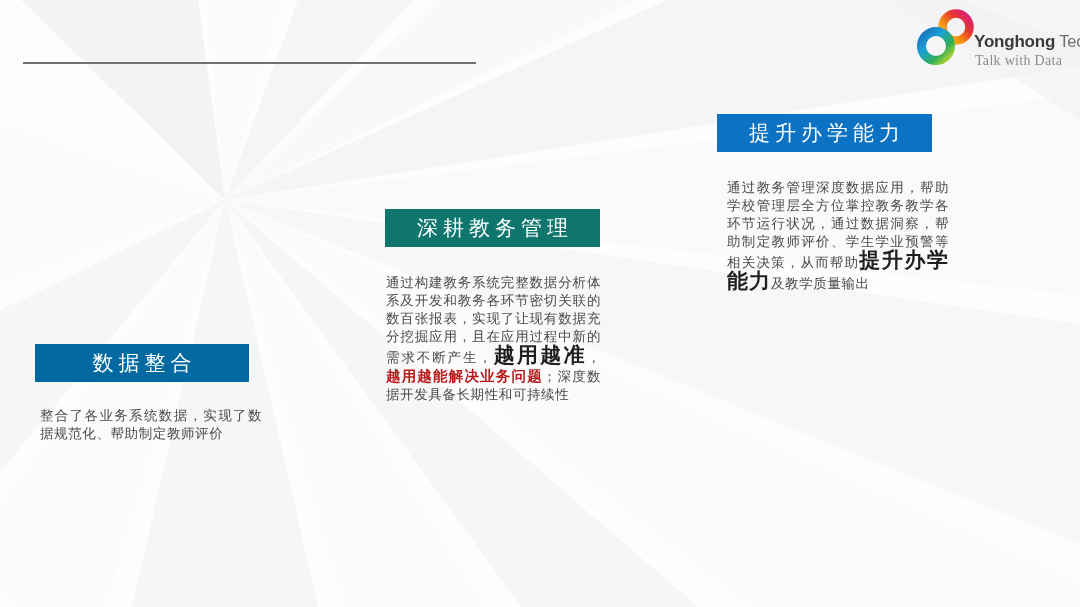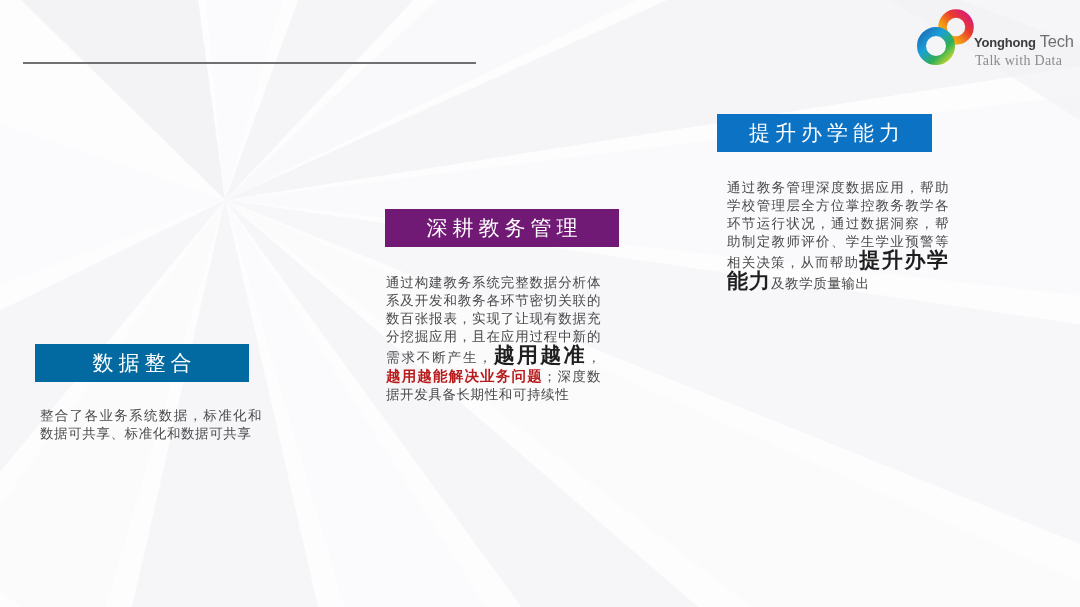--- a/index.html
+++ b/index.html
@@ -69,21 +69,21 @@
   }
   #logo-wordmark {
     position: absolute;
     left: 58px;
     top: 24px;
     white-space: nowrap;
     line-height: 1;
   }
   .logo-name {
     font-family: "Liberation Sans", sans-serif;
-    font-size: 13px;
+    font-size: 17px;
     font-weight: bold;
     color: #3b3b3d;
     letter-spacing: -0.2px;
   }
   .logo-sub-word {
     font-family: "Liberation Sans", sans-serif;
     font-size: 16.5px;
     font-weight: normal;
     color: #6e6f71;
     letter-spacing: -0.2px;
@@ -185,21 +185,21 @@
       <circle cx="40" cy="18" r="13.5" fill="none" stroke="url(#gradTop)" stroke-width="8.5"></circle>
       <circle cx="20" cy="37" r="14.5" fill="none" stroke="url(#gradBot)" stroke-width="9"></circle>
     </svg>
     <div id="logo-wordmark">
       <span class="logo-name">Yonghong</span><span class="logo-sub-word"> Tech</span>
     </div>
     <div id="logo-tagline">Talk with Data</div>
   </div>
 
   <div class="head-box" id="box-1" style="left:35px; top:344px; width:214px; height:38px; background:#0369a1;">数据整合</div>
-  <div class="body-text" id="text-1" style="left:40px; top:407px; width:222px;"><span>整合了各业务系统数据，标准化和数据可共享、标准化和数据可共享</span></div>
-
-  <div class="head-box" id="box-2" style="left:385px; top:209px; width:234px; height:38px; background:#701a75;">深耕教务管理</div>
+  <div class="body-text" id="text-1" style="left:40px; top:407px; width:222px;"><span>整合了各业务系统数据，实现了数据规范化、帮助制定教师评价</span></div>
+
+  <div class="head-box" id="box-2" style="left:385px; top:209px; width:215px; height:38px; background:#0f766e;">深耕教务管理</div>
   <div class="body-text" id="text-2" style="left:386px; top:274px; width:215px;"><span>通过构建教务系统完整数据分析体系及开发和教务各环节密切关联的数百张报表，实现了让现有数据充分挖掘应用，且在应用过程中新的需求不断产生，</span><span class="emph-lg">越用越准</span><span>，</span><span class="emph-sm">越用越能解决业务问题</span><span>；深度数据开发具备长期性和可持续性</span></div>
 
   <div class="head-box" id="box-3" style="left:717px; top:114px; width:215px; height:38px; background:#0b72c4;">提升办学能力</div>
   <div class="body-text" id="text-3" style="left:727px; top:179px; width:222px;"><span>通过教务管理深度数据应用，帮助学校管理层全方位掌控教务教学各环节运行状况，通过数据洞察，帮助制定教师评价、学生学业预警等相关决策，从而帮助</span><span class="emph-lg">提升办学能力</span><span>及教学质量输出</span></div>
 
 </div>
 
 </body></html>

